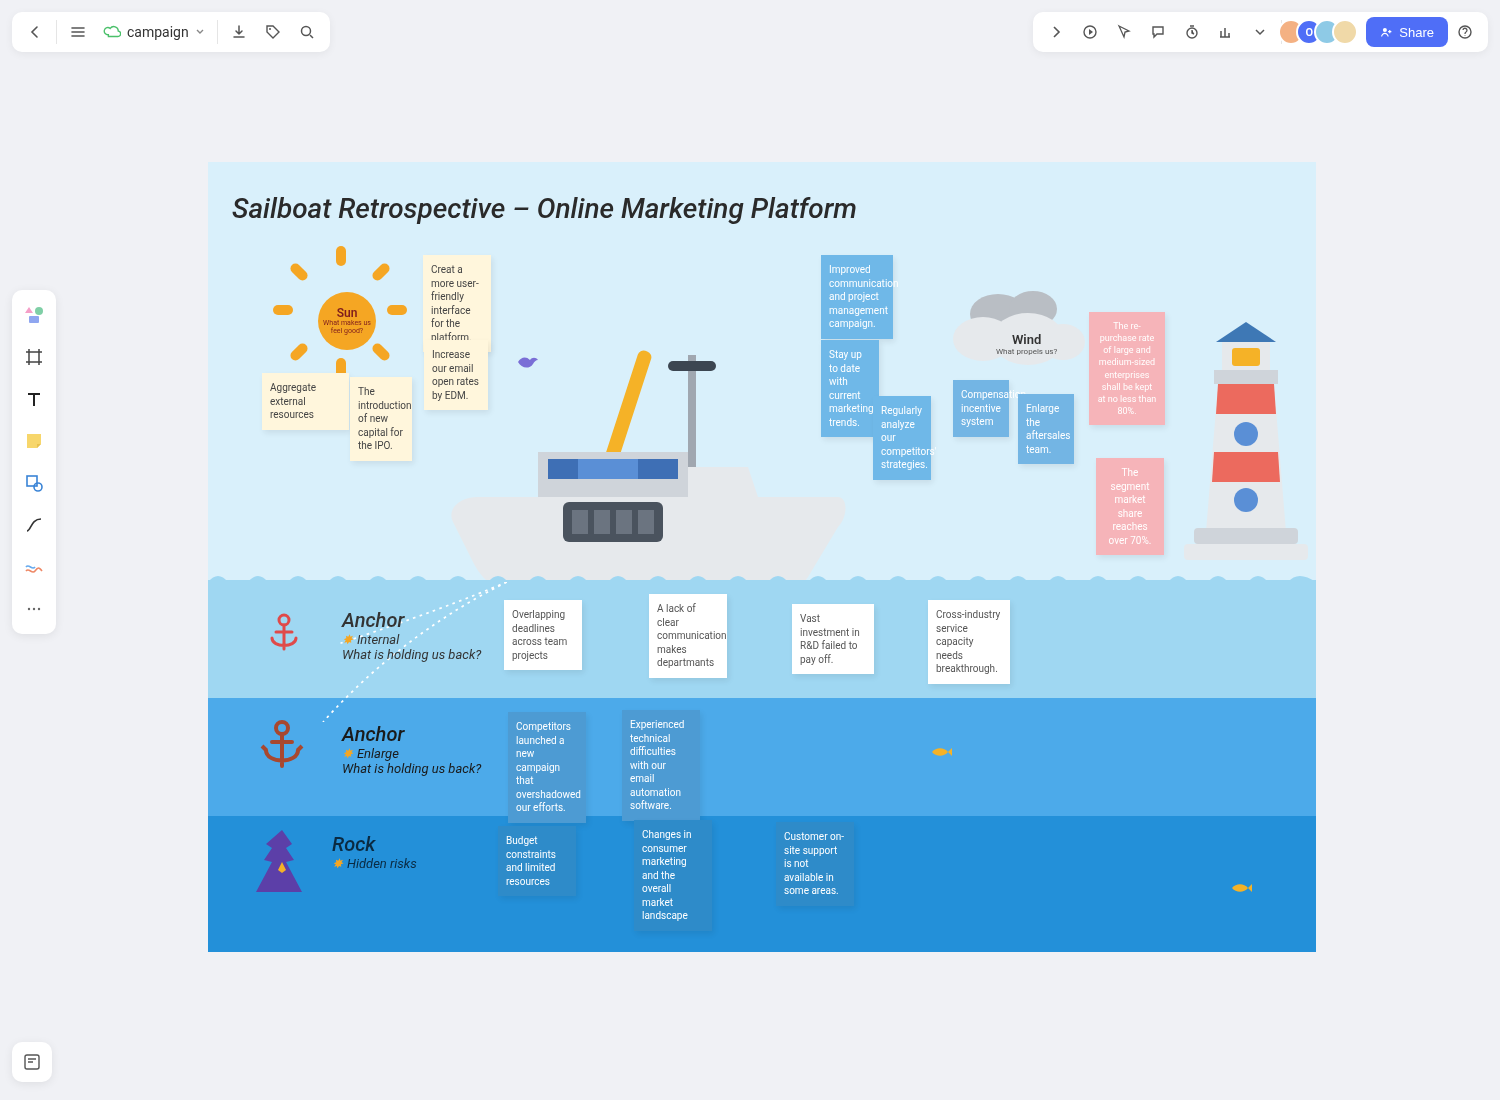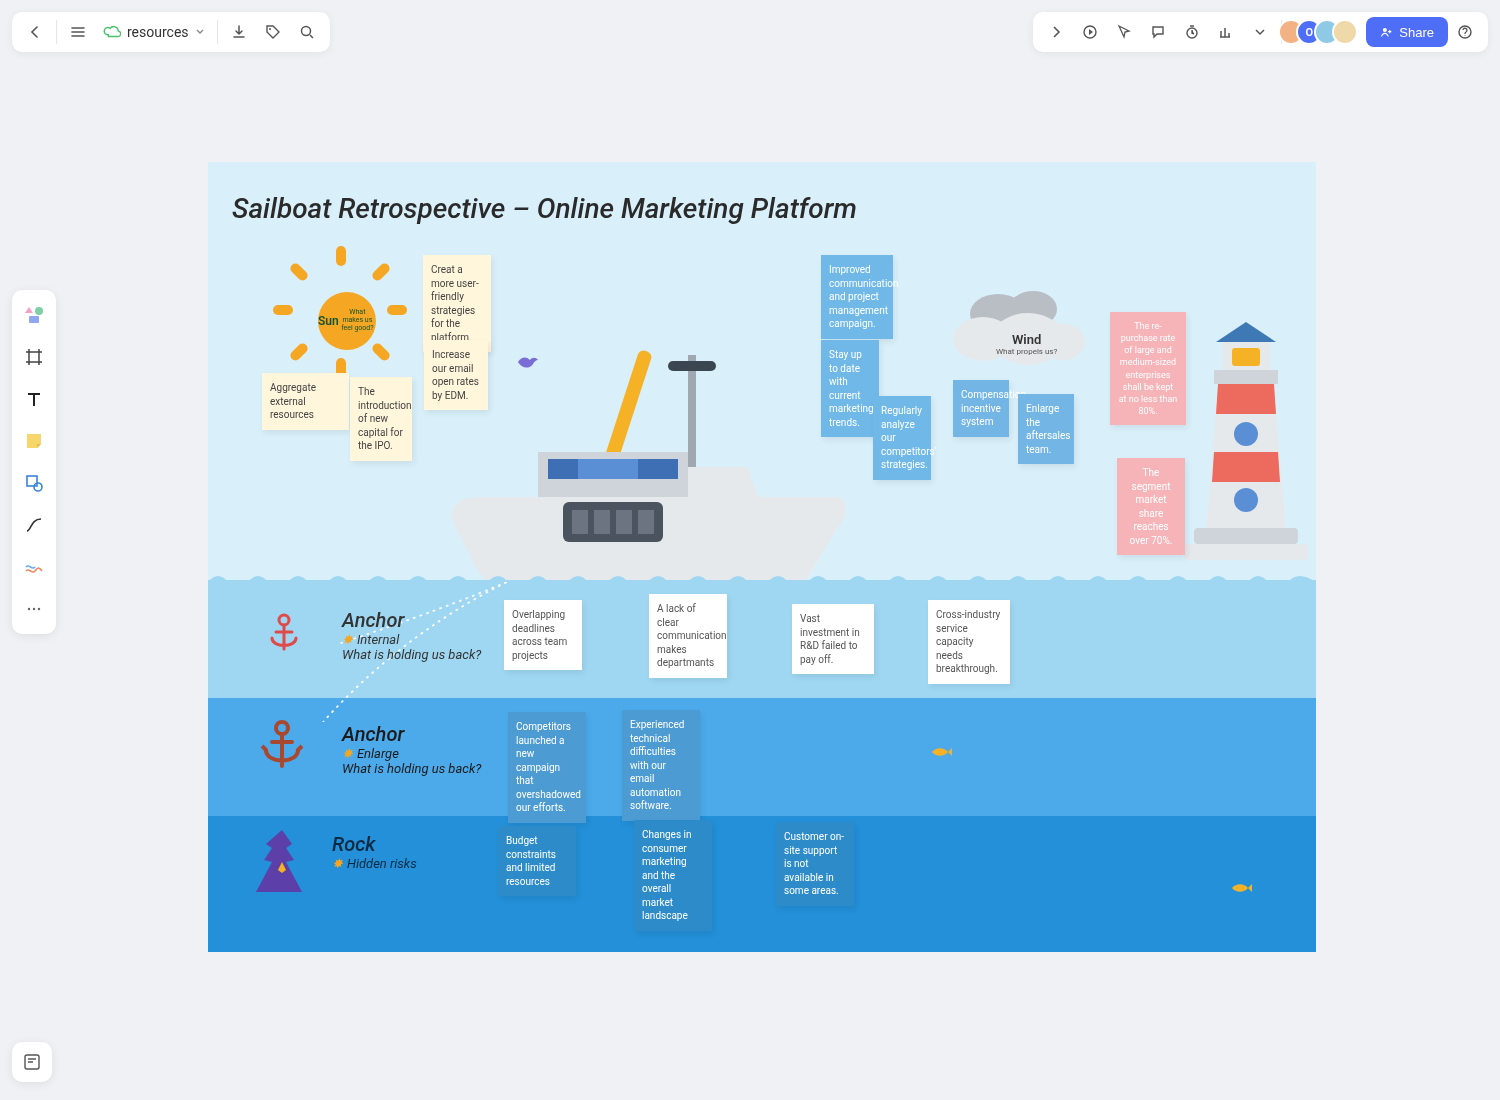--- a/index.html
+++ b/index.html
@@ -29,37 +29,37 @@
 .board-title { position: absolute; left: 24px; top: 30px; font-size: 28px; font-style: italic; font-weight: 500; color: #2a2a2a; }
 
 
 .note { position: absolute; padding: 8px; font-size: 10px; line-height: 1.35; box-shadow: 2px 3px 6px rgba(0,0,0,0.08); }
 .note-yellow { background: #fff6dc; color: #444; }
 .note-blue { background: #6fb8e8; color: #fff; }
 .note-blue2 { background: #73b5e4; color: #fff; }
 .note-white { background: #fff; color: #555; }
 .note-mblue { background: #4d9bd3; color: #fff; }
 .note-pblue { background: #2e8bc9; color: #fff; }
-.note-pink { background: #f6b4b9; color: #fff; text-align: center; margin-left: 21px; }
+.note-pink { background: #f6b4b9; color: #fff; text-align: center; }
 
 
 .band1 { position: absolute; left: 0; top: 418px; right: 0; height: 118px; background: #9fd7f2; }
 .band2 { position: absolute; left: 0; top: 536px; right: 0; height: 118px; background: #4caaea; }
 .band3 { position: absolute; left: 0; top: 654px; right: 0; bottom: 0; background: #2390d9; }
 .wave { position: absolute; top: 408px; left: 0; right: 0; height: 14px; }
 
 
 .sec-label { position: absolute; font-style: italic; color: #333; }
 .sec-title { font-size: 20px; font-weight: 500; }
 .sec-sub { font-size: 13px; display: flex; align-items: center; gap: 4px; }
 .sec-q { font-size: 13px; }
 
 
 .sun-group { position: absolute; left: 60px; top: 80px; width: 140px; height: 140px; }
-.sun-core { position: absolute; left: 50px; top: 50px; width: 58px; height: 58px; background: #f5a623; border-radius: 50%; display: flex; align-items: center; justify-content: center; color: #14532d; }
+.sun-core { position: absolute; left: 50px; top: 50px; width: 58px; height: 58px; background: #f5a623; border-radius: 50%; display: flex; flex-direction: column; align-items: center; justify-content: center; color: #7f1d1d; }
 .sun-title { font-size: 12px; font-weight: 600; }
 .sun-sub { font-size: 7px; text-align: center; line-height: 1.1; }
 .sunray { position: absolute; width: 10px; height: 20px; background: #f5a623; border-radius: 5px; }
 
 
 .cloud-group { position: absolute; left: 740px; top: 122px; width: 150px; height: 90px; }
 .cloud-label { position: absolute; left: 48px; top: 48px; text-align: center; }
 .cloud-t { font-size: 13px; font-weight: 600; color: #333; }
 .cloud-s { font-size: 8px; color: #555; }
 
@@ -93,21 +93,21 @@
     <div class="tb-sep"></div>
     <div class="tb-btn">
       <svg width="16" height="16" viewBox="0 0 16 16">
           <path d="M2 4h12M2 8h12M2 12h12" stroke="#555" stroke-width="1.6" stroke-linecap="round"></path>
         </svg>
     </div>
     <div class="brand">
       <svg class="brand-logo" viewBox="0 0 20 20">
           <path d="M6 13a4 4 0 1 1 2-7 5 5 0 0 1 9 3 3 3 0 0 1-1 6H6z" fill="none" stroke="#4ac06a" stroke-width="1.5"></path>
         </svg>
-      <span class="brand-text">resources</span>
+      <span class="brand-text">campaign</span>
       <svg width="10" height="10" viewBox="0 0 10 10">
           <path d="M2 3l3 3 3-3" stroke="#888" stroke-width="1.4" fill="none"></path>
         </svg>
     </div>
     <div class="tb-sep"></div>
     <div class="tb-btn">
       <svg width="16" height="16" viewBox="0 0 16 16">
           <path d="M8 2v8m0 0l-3-3m3 3l3-3M3 13h10" stroke="#555" stroke-width="1.5" fill="none" stroke-linecap="round"></path>
         </svg>
     </div>
@@ -306,21 +306,21 @@
       <path d="M62 62 L118 62 L130 210 L50 210 z" fill="#e6e9ec"></path>
       <path d="M62 62 L118 62 L120 92 L60 92 z" fill="#ec6a5e"></path>
       <path d="M58 130 L122 130 L124 160 L56 160 z" fill="#ec6a5e"></path>
       <circle cx="90" cy="112" r="12" fill="#5a8fd6"></circle>
       <circle cx="90" cy="178" r="12" fill="#5a8fd6"></circle>
       <rect x="38" y="206" width="104" height="16" rx="4" fill="#cfd4da"></rect>
       <rect x="28" y="222" width="124" height="16" rx="4" fill="#e6e9ec"></rect>
     </svg>
   </div>
 
-  <div class="note note-yellow" style="left:215px;top:93px;width:68px"><span>Creat a more user-friendly strategies for the platform.</span></div>
+  <div class="note note-yellow" style="left:215px;top:93px;width:68px"><span>Creat a more user-friendly interface for the platform.</span></div>
   <div class="note note-yellow" style="left:54px;top:211px;width:87px"><span>Aggregate external resources</span></div>
   <div class="note note-yellow" style="left:142px;top:215px;width:62px"><span>The introduction of new capital for the IPO.</span></div>
   <div class="note note-yellow" style="left:216px;top:178px;width:64px"><span>Increase our email open rates by EDM.</span></div>
 
   <div class="note note-blue" style="left:613px;top:93px;width:72px"><span>Improved communication and project management campaign.</span></div>
   <div class="note note-blue" style="left:613px;top:178px;width:58px"><span>Stay up to date with current marketing trends.</span></div>
   <div class="note note-blue" style="left:665px;top:234px;width:58px"><span>Regularly analyze our competitors' strategies.</span></div>
   <div class="note note-blue2" style="left:745px;top:218px;width:56px"><span>Compensation incentive system</span></div>
   <div class="note note-blue2" style="left:810px;top:232px;width:56px"><span>Enlarge the aftersales team.</span></div>
 

